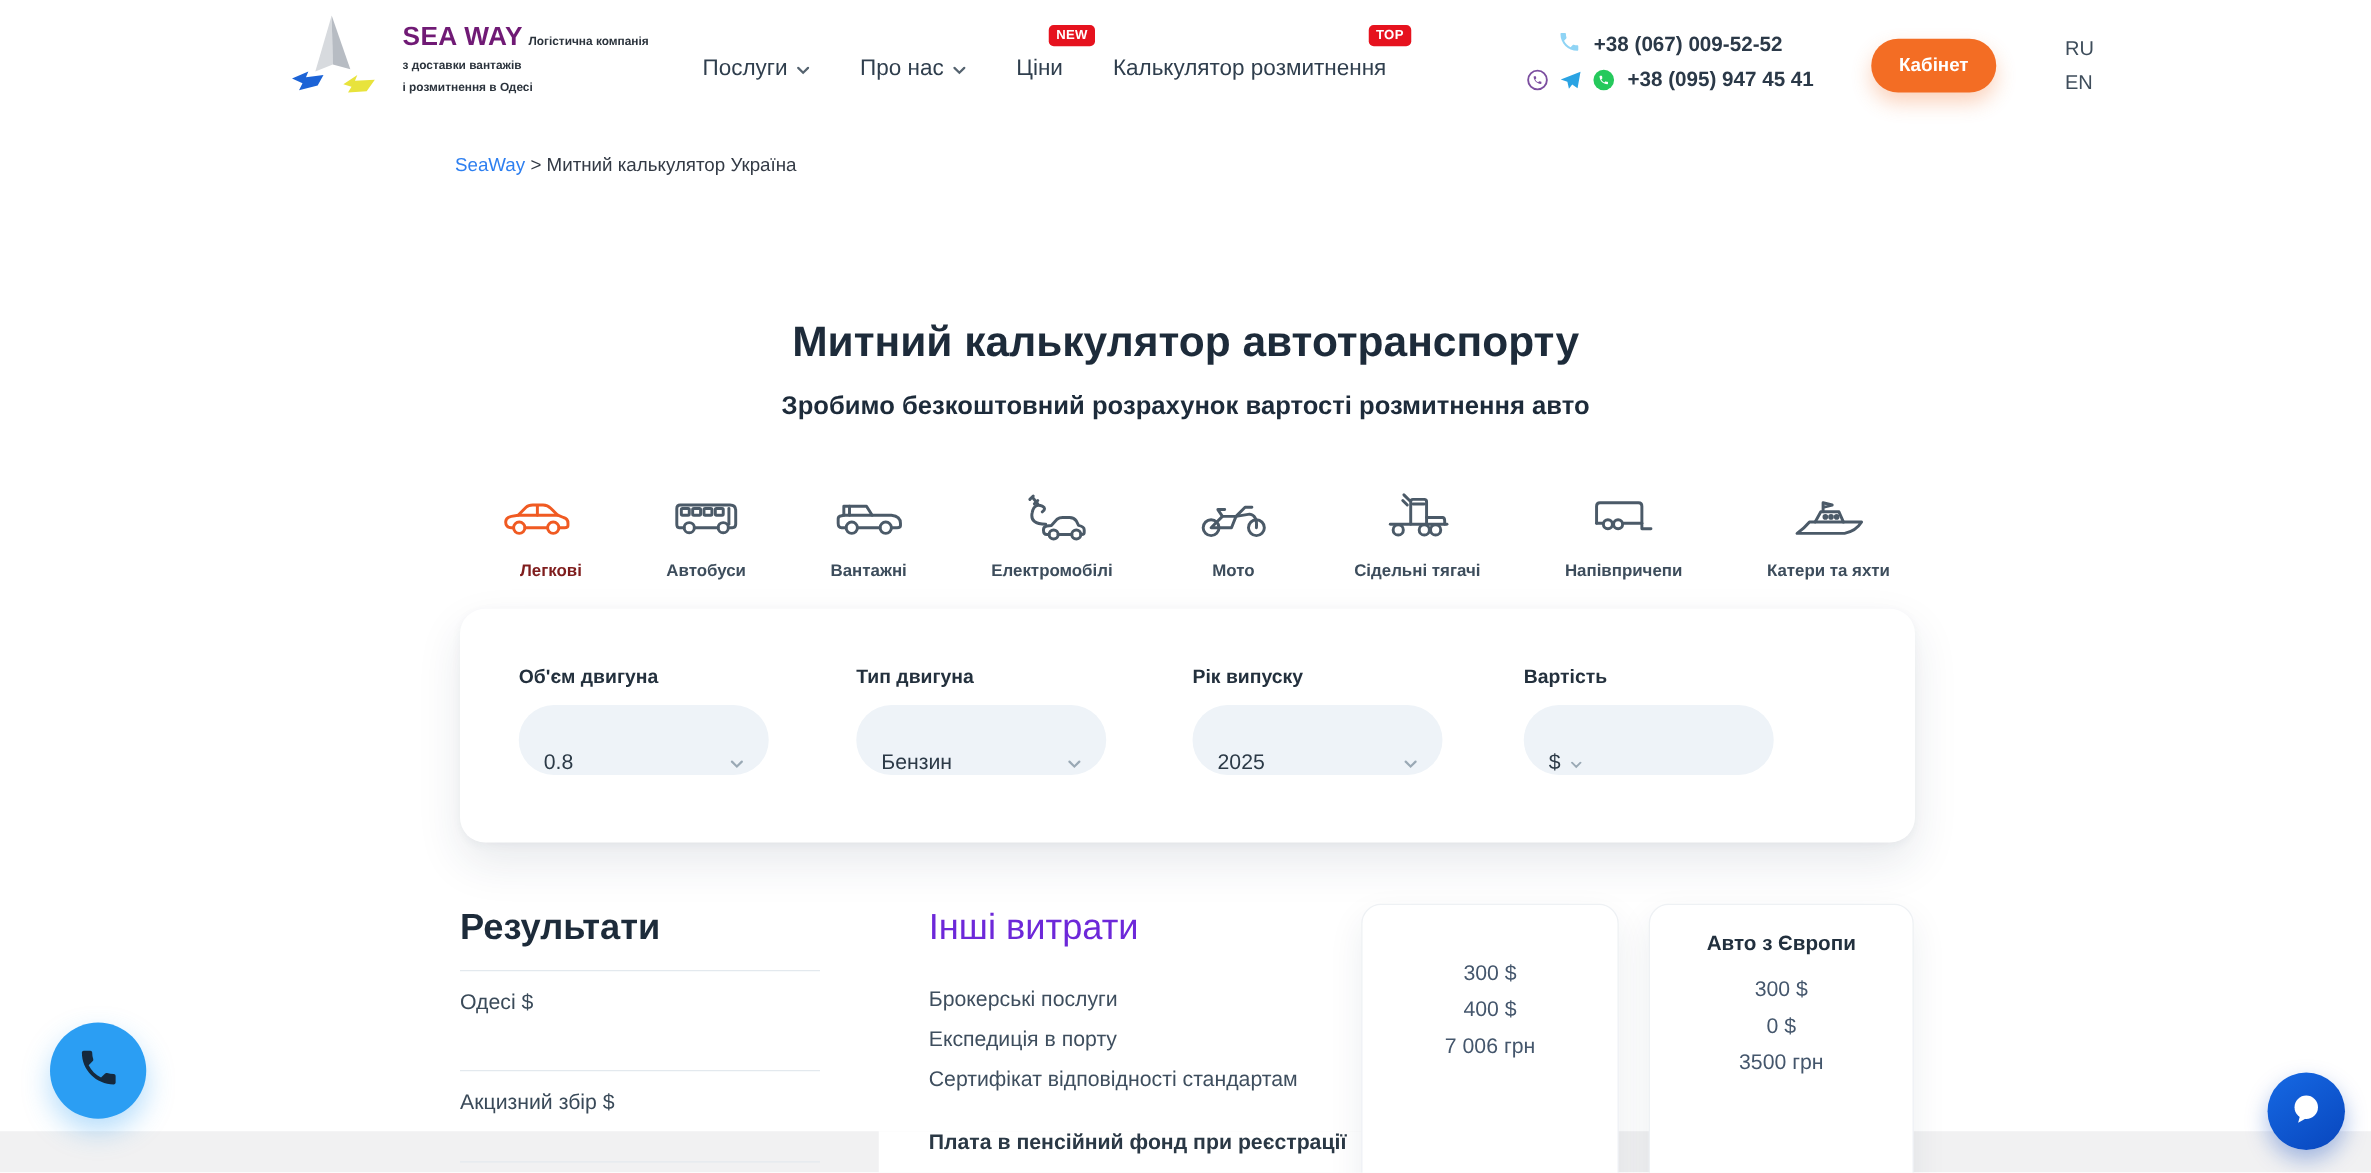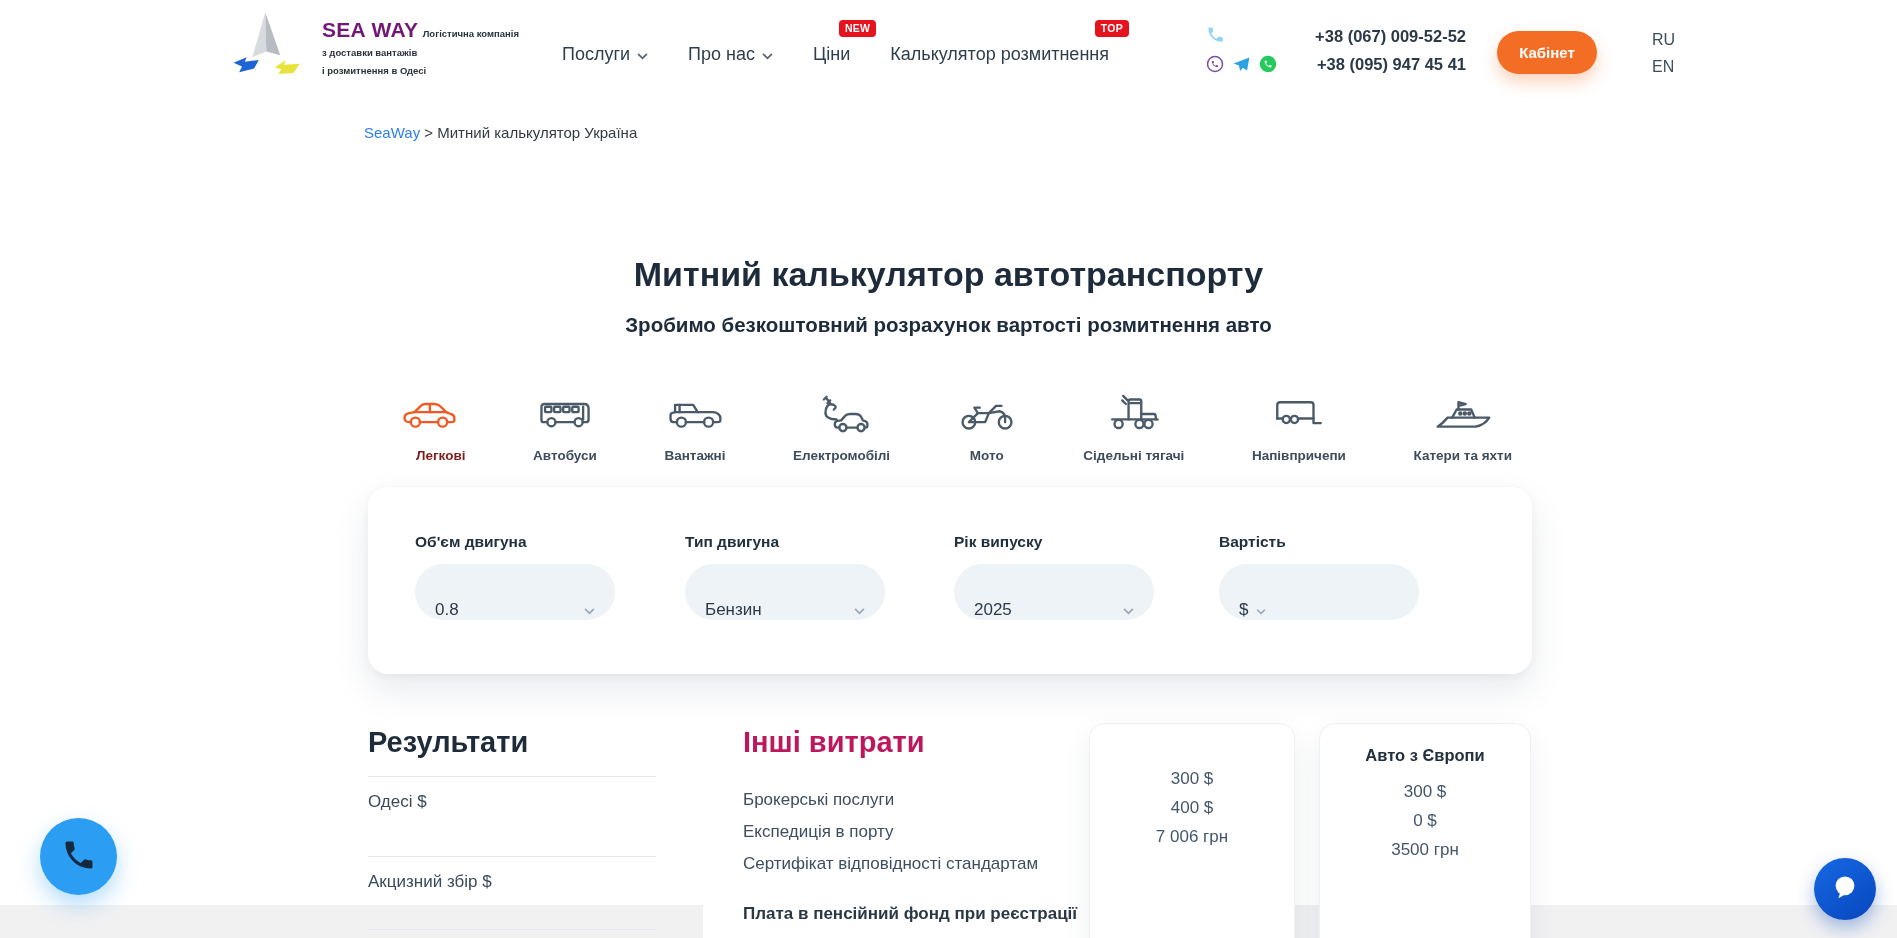--- a/index.html
+++ b/index.html
@@ -13,21 +13,21 @@
   .logo-title { color:#701a75; font-weight:800; font-size:21px; letter-spacing:.3px; }
   .logo-tagline { margin-top:5px; font-size:9.5px; line-height:1.3; color:#2b333c; font-weight:600; }
 
   .nav { position:absolute; left:562px; top:0; height:108px; display:flex; align-items:center; gap:40px; }
   .nav-item { position:relative; display:flex; align-items:center; gap:7px; font-size:18px; color:#2f3e4d; cursor:pointer; white-space:nowrap; }
   .badge { position:absolute; top:-24px; background:#e6121e; color:#fff; font-size:10.5px; font-weight:700; padding:2.5px 6px; border-radius:4px; letter-spacing:.3px; }
   .badge-new { right:-26px; }
   .badge-top { right:-20px; }
 
   .contacts { position:absolute; left:1206px; top:22px; width:260px; }
-  .contact-row { display:flex; justify-content:space-between; align-items:center; gap:10px; height:28px; }
+  .contact-row { display:flex; justify-content:center; align-items:center; gap:10px; height:28px; }
   .contact-num { font-size:16.5px; font-weight:600; color:#2b3948; cursor:pointer; white-space:nowrap; }
   .soc { display:flex; align-items:center; gap:8px; }
   .soc svg { display:block; cursor:pointer; }
 
   .cabinet-btn { position:absolute; left:1497px; top:31px; width:100px; height:43px; background:#f36d24; border:none; border-radius:22px; color:#fff; font-size:15px; font-weight:600; font-family:inherit; cursor:pointer; box-shadow:0 8px 16px rgba(243,109,36,.30); }
 
   .lang { position:absolute; left:1642px; top:26px; font-size:16px; color:#3e4d5b; line-height:1.7;margin-left:10px; }
   .lang span { display:block; cursor:pointer; }
 
   
@@ -57,21 +57,21 @@
   .pill input { border:none; background:transparent; outline:none; flex:1; min-width:20px; font-size:17px; font-family:inherit; margin-left:10px; }
 
   
   .bottom-band { position:absolute; left:0; top:905px; width:100%; height:33px; background:#f1f1f2; z-index:1; }
   .expenses-bg { position:absolute; left:703px; top:905px; width:388px; height:33px; background:#fff; z-index:2; }
 
   .results-title { position:absolute; left:368px; top:726px; font-size:29px; font-weight:800; color:#1d2b3a; z-index:3; }
   .res-divider { position:absolute; left:368px; width:288px; height:1px; background:#e3e9ee; z-index:3; }
   .res-row { position:absolute; left:368px; font-size:17px; color:#3a4a59; z-index:3; }
 
-  .expenses-title { position:absolute; left:743px; top:726px; font-size:29px; font-weight:700; color:#be185d; z-index:3; }
+  .expenses-title { position:absolute; left:743px; top:726px; font-size:29px; font-weight:400; color:#6d28d9; z-index:3; }
   .exp-item { position:absolute; left:743px; font-size:17px; color:#3e4e5e; z-index:3; }
   .exp-item-bold { position:absolute; left:743px; top:898px; width:335px; font-size:17px; font-weight:700; color:#2a3845; line-height:31px; z-index:3; }
 
   .cost-card { position:absolute; top:723px; background:#fff; border-radius:16px; border:1px solid #eef1f4; box-shadow:0 12px 28px rgba(30,50,80,.08); z-index:4; text-align:center; }
   .cost-card.card-1 { left:1089px; width:206px; height:250px; padding-top:40px; }
   .cost-card.card-2 { left:1319px; width:212px; height:250px; padding-top:22px; }
   .cost-title { font-size:16.5px; font-weight:700; color:#22303e; margin-bottom:12px; }
   .cost-val { font-size:17px; color:#44566c; line-height:29px; }
 
   

